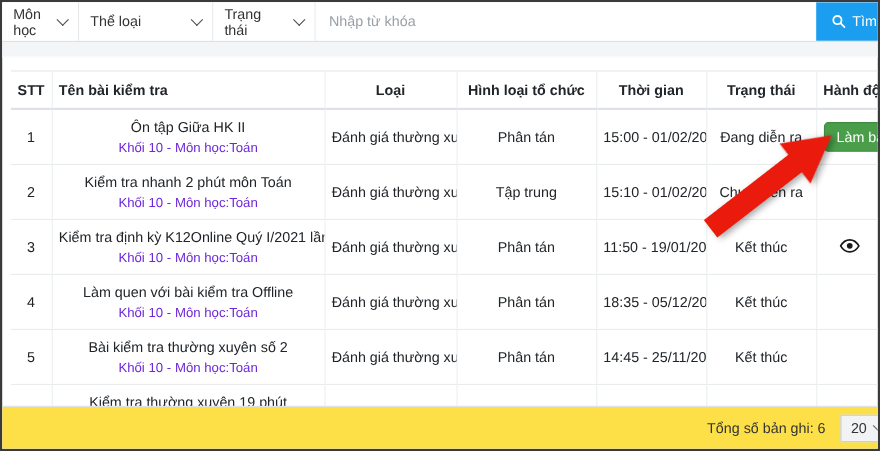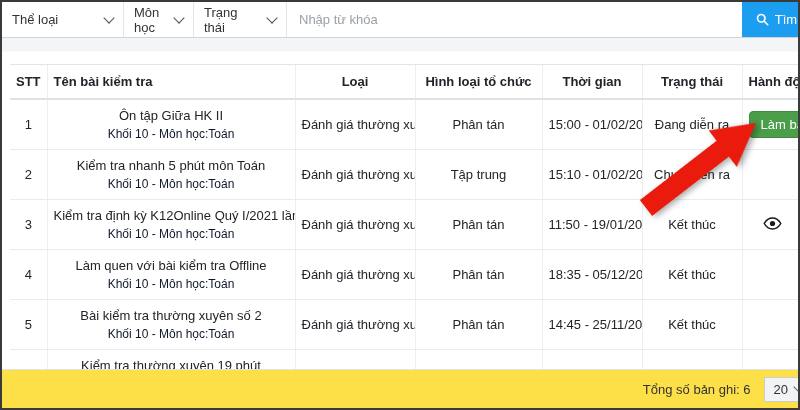--- a/index.html
+++ b/index.html
@@ -42,21 +42,21 @@
     padding:9px 6px;font-weight:bold;text-align:center;white-space:nowrap;color:#212529;margin-top:24px;
   }
   table.tests thead th.left{text-align:left;}
   table.tests th + th, table.tests td + td{border-left:1px solid #eceff1;}
   table.tests tbody td{
     border-bottom:1px solid #e9ecef;height:45px;padding:2px 6px;text-align:center;
     vertical-align:middle;overflow:hidden;white-space:nowrap;
   }
   td.name-cell{text-align:left;padding-left:8px;}
   .test-name{font-weight:normal;color:#212529;}
-  .test-sub{font-weight:normal;font-size:12px;color:#0f172a;margin-top:4px;}
+  .test-sub{font-weight:normal;font-size:12px;color:#6d28d9;margin-top:4px;}
   .lam-bai-btn{
     background:#4a9e4a;border:1px solid #428a42;color:#fff;border-radius:4px;
     padding:5px 11px;font-size:13px;cursor:pointer;font-family:"Liberation Sans",sans-serif;
   }
   .eye-btn{background:none;border:none;padding:0;cursor:pointer;line-height:0;}
   
   .footer{
     position:absolute;left:0;right:0;bottom:0;height:38px;background:#fde047;
     border-top:1px solid #dfe3e6;display:flex;align-items:center;justify-content:flex-end;
     font-size:13px;color:#333;
@@ -69,26 +69,26 @@
   
   .arrow-overlay{position:absolute;left:0;top:0;pointer-events:none;z-index:5;}
   .arrow-overlay polygon{filter:drop-shadow(2px 3px 3px rgba(0,0,0,0.35));}
 </style>
 </head>
 <body>
 
 <div class="screen">
 
   <div class="filter-bar">
+    <div class="filter-select fs-subject">
+      <span>Môn học</span>
+      <span class="chev"></span>
+    </div>
     <div class="filter-select fs-category">
       <span>Thể loại</span>
-      <span class="chev"></span>
-    </div>
-    <div class="filter-select fs-subject">
-      <span>Môn học</span>
       <span class="chev"></span>
     </div>
     <div class="filter-select fs-status">
       <span>Trạng thái</span>
       <span class="chev"></span>
     </div>
     <input class="search-input" type="text" placeholder="Nhập từ khóa" style="">
     <button class="search-btn">
       <svg width="13" height="13" viewBox="0 0 16 16">
         <circle cx="6.5" cy="6.5" r="4.6" fill="none" stroke="#ffffff" stroke-width="2"></circle>
@@ -132,21 +132,21 @@
         <td>Phân tán</td>
         <td>15:00 - 01/02/2021</td>
         <td>Đang diễn ra</td>
         <td>
           <button class="lam-bai-btn">Làm bài</button>
         </td>
       </tr>
       <tr>
         <td>2</td>
         <td class="name-cell">
-          <div class="test-name">Kiểm tra nhanh 5 phút môn Toán</div>
+          <div class="test-name">Kiểm tra nhanh 2 phút môn Toán</div>
           <div class="test-sub">Khối 10 - Môn học:Toán</div>
         </td>
         <td>Đánh giá thường xuyên</td>
         <td>Tập trung</td>
         <td>15:10 - 01/02/2021</td>
         <td>Chưa diễn ra</td>
         <td></td>
       </tr>
       <tr>
         <td>3</td>

